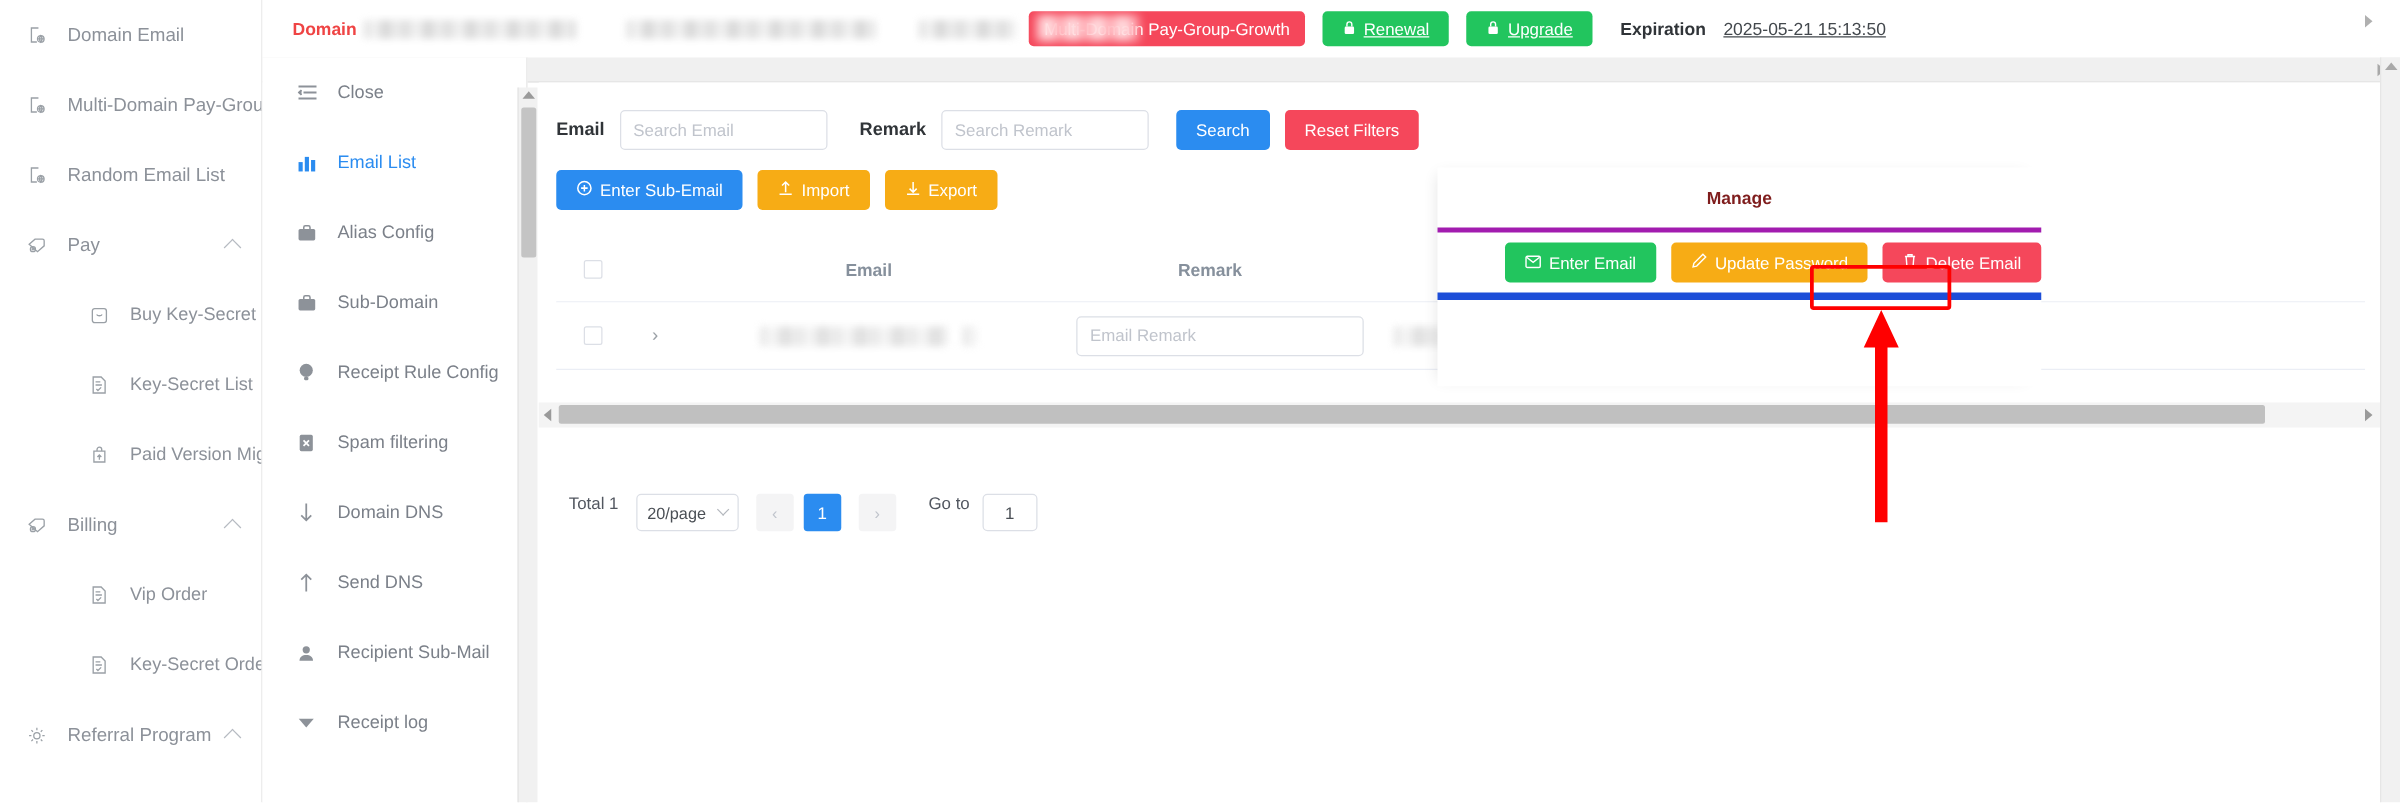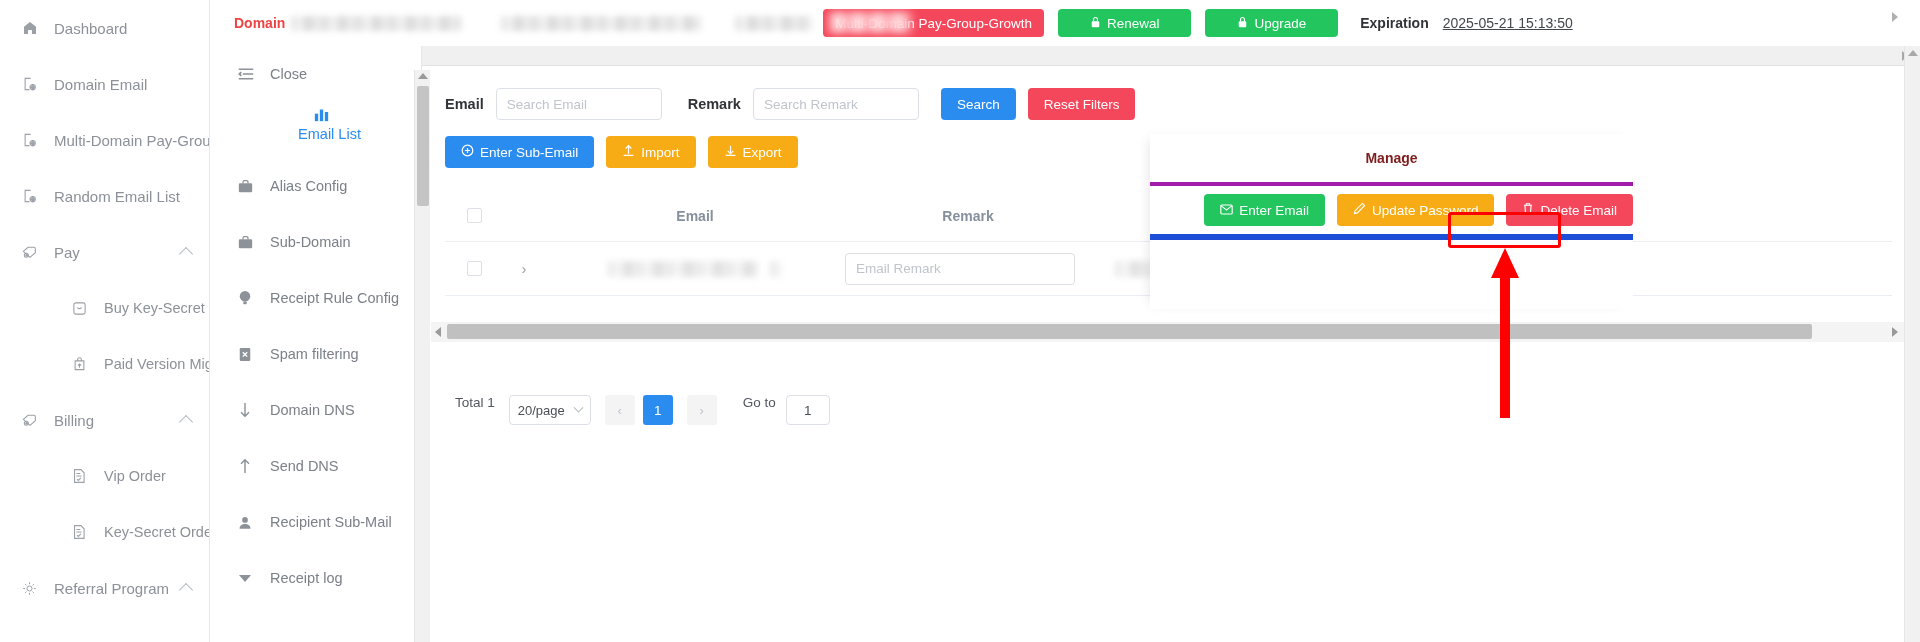--- a/index.html
+++ b/index.html
@@ -88,21 +88,21 @@
     width: 82px; height: 21px;
     background: repeating-linear-gradient(90deg,#ffb6bd 0,#fff0f1 10px,#ff9aa4 20px);
     filter: blur(4px); opacity:.95;
   }
   .grnbtn {
     margin-left: 14px; height: 28px;
     background: #22c55e; color: #fff;
     border: none; border-radius: 4px;
     font-size: 13.5px; font-family: inherit;
     display: flex; align-items: center; gap: 6px;
-    padding: 0 32px; cursor: pointer; white-space: nowrap;
+    padding: 0 16px; cursor: pointer; white-space: nowrap; text-decoration: underline;
   }
   .exp-label { margin-left: 22px; font-size: 14px; font-weight: 700; color: #303438; }
   .exp-val   { margin-left: 14px; font-size: 14px; color: #43484d; white-space: nowrap; text-decoration: underline; }
 
   
   #sub-sidebar {
     position: absolute; left: 210px; top: 46px;
     width: 212px; height: 596px;
     background: #ffffff;
     border-right: 1px solid #e6e6e6;
@@ -127,21 +127,21 @@
     border-top: 5px solid transparent;
     border-bottom: 5px solid transparent;
     border-left: 6px solid #a8a8a8;
   }
   .sub-item {
     display: flex; align-items: center;
     height: 56px; padding-left: 28px;
     font-size: 14.5px; color: #7b8089;
     cursor: pointer;
   }
-  .sub-item.active { color: #2b8cf0; flex-direction: column; }
+  .sub-item.active { color: #2b8cf0; }
   .sub-item .sico {
     width: 24px; flex: 0 0 24px;
     display: inline-flex; align-items: center;
     margin-right: 8px; color: #8d9299;
   }
   .sub-item.active .sico { color: #2b8cf0; }
 
   
   #sub-scroll {
     position: absolute; left: 414px; top: 70px;
@@ -204,21 +204,21 @@
     border-bottom: 1px solid #ebeef5;
     font-size: 14px; color: #86909c; font-weight: 700;
   }
   .trow {
     display: flex; align-items: center; height: 54px;
     border-bottom: 1px solid #ebeef5; background: #fff;
   }
   .c-check { width: 58px; display: flex; justify-content: center; }
   .c-exp   { width: 42px; display: flex; justify-content: center; color: #9aa0a6; font-size: 15px; }
   .c-email { width: 300px; display: flex; justify-content: center; }
-  .c-remark{ width: 246px; display: flex; justify-content: flex-start; }
+  .c-remark{ width: 246px; display: flex; justify-content: flex-end; }
   .c-id    { width: 232px; display: flex; justify-content: center; }
   .c-date  { width: 185px; display: flex; justify-content: center; font-size: 13.5px; color: #4a4f55; }
   .c-manage{ flex: 1; display: flex; justify-content: center; align-items: center; gap: 12px; }
   .thead .c-email, .thead .c-remark, .thead .c-id, .thead .c-date, .thead .c-manage { justify-content: center; }
   .thead .c-exp { width: 42px; }
   .ckbox {
     width: 15px; height: 15px;
     border: 1px solid #dcdfe6; border-radius: 2px; background: #fff;
     cursor: pointer;
   }
@@ -342,28 +342,20 @@
     position: absolute; right: 22px; top: 12px;
     width: 0; height: 0;
     border-top: 5px solid transparent; border-bottom: 5px solid transparent;
     border-left: 6px solid #b0b0b0;
   }
 </style>
 </head>
 <body>
 
 <div id="left-sidebar">
-  <div class="nav-item">
-    <span class="nico">
-      <svg width="16" height="16" viewBox="0 0 24 24" fill="currentColor">
-          <path d="M12 3 3 10.2V21h6v-6h6v6h6V10.2z"></path>
-        </svg>
-    </span>
-    <span class="nlabel">Dashboard</span>
-  </div>
 
   <div class="nav-item">
     <span class="nico">
       <svg width="15" height="16" viewBox="0 0 24 24" fill="none" stroke="currentColor" stroke-width="1.7">
           <path d="M14 3H5v18h7"></path>
           <circle cx="17" cy="17" r="4.2"></circle>
           <path d="M12.8 17h8.4M17 12.8c1.8 2.3 1.8 6.1 0 8.4-1.8-2.3-1.8-6.1 0-8.4z"></path>
         </svg>
     </span>
     <span class="nlabel">Domain Email</span>
@@ -406,20 +398,29 @@
   <div class="nav-item sub">
     <span class="nico">
       <svg width="15" height="15" viewBox="0 0 24 24" fill="none" stroke="currentColor" stroke-width="1.7">
           <rect x="3" y="3" width="18" height="18" rx="3"></rect>
           <path d="M8.5 10.5c1.2 2.2 5.8 2.2 7 0"></path>
         </svg>
     </span>
     <span class="nlabel">Buy Key-Secret</span>
   </div>
 
+  <div class="nav-item sub">
+    <span class="nico">
+      <svg width="14" height="16" viewBox="0 0 22 24" fill="none" stroke="currentColor" stroke-width="1.7">
+          <path d="M4 2h10l5 5v15H4z"></path>
+          <path d="M7 8h6M7 12h8M8 17l2 2 4-4"></path>
+        </svg>
+    </span>
+    <span class="nlabel">Key-Secret List</span>
+  </div>
 
   <div class="nav-item sub">
     <span class="nico">
       <svg width="15" height="16" viewBox="0 0 24 24" fill="none" stroke="currentColor" stroke-width="1.7">
           <path d="M5 7h14v14H5z"></path>
           <path d="M9 7V5a3 3 0 016 0v2"></path>
           <path d="M12 18v-6M9.5 14.5L12 12l2.5 2.5"></path>
         </svg>
     </span>
     <span class="nlabel">Paid Version Migration</span>

